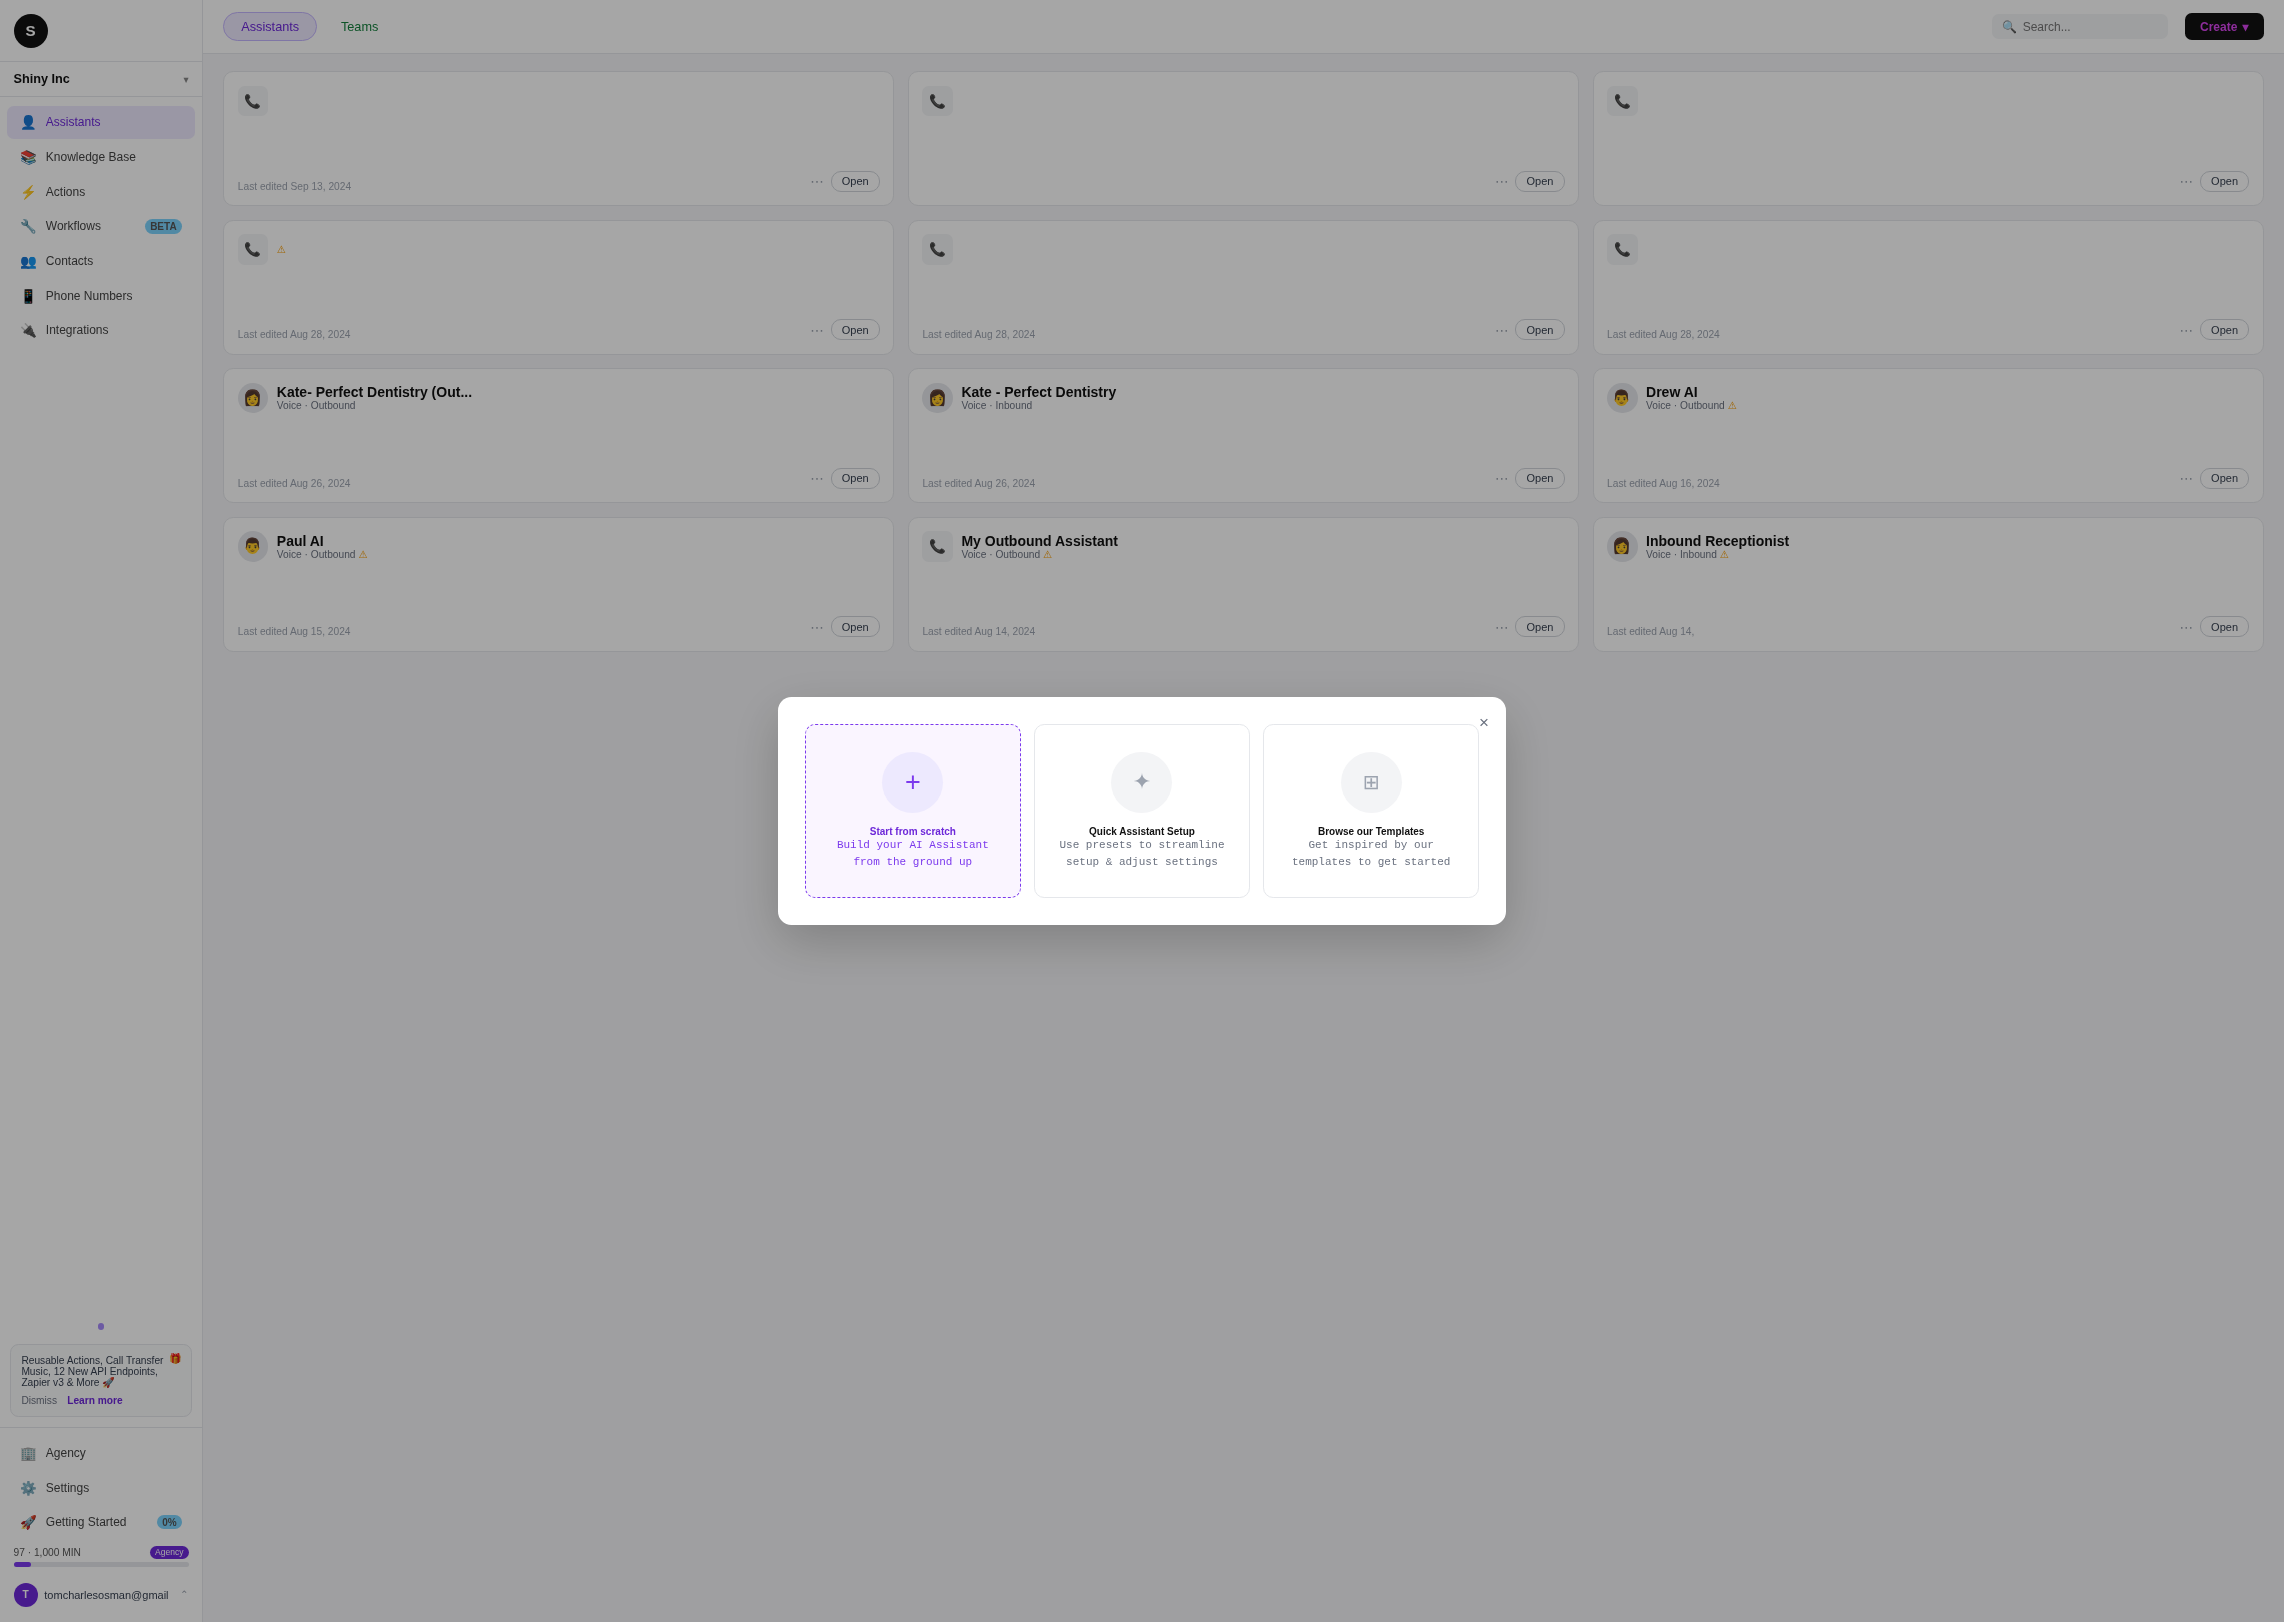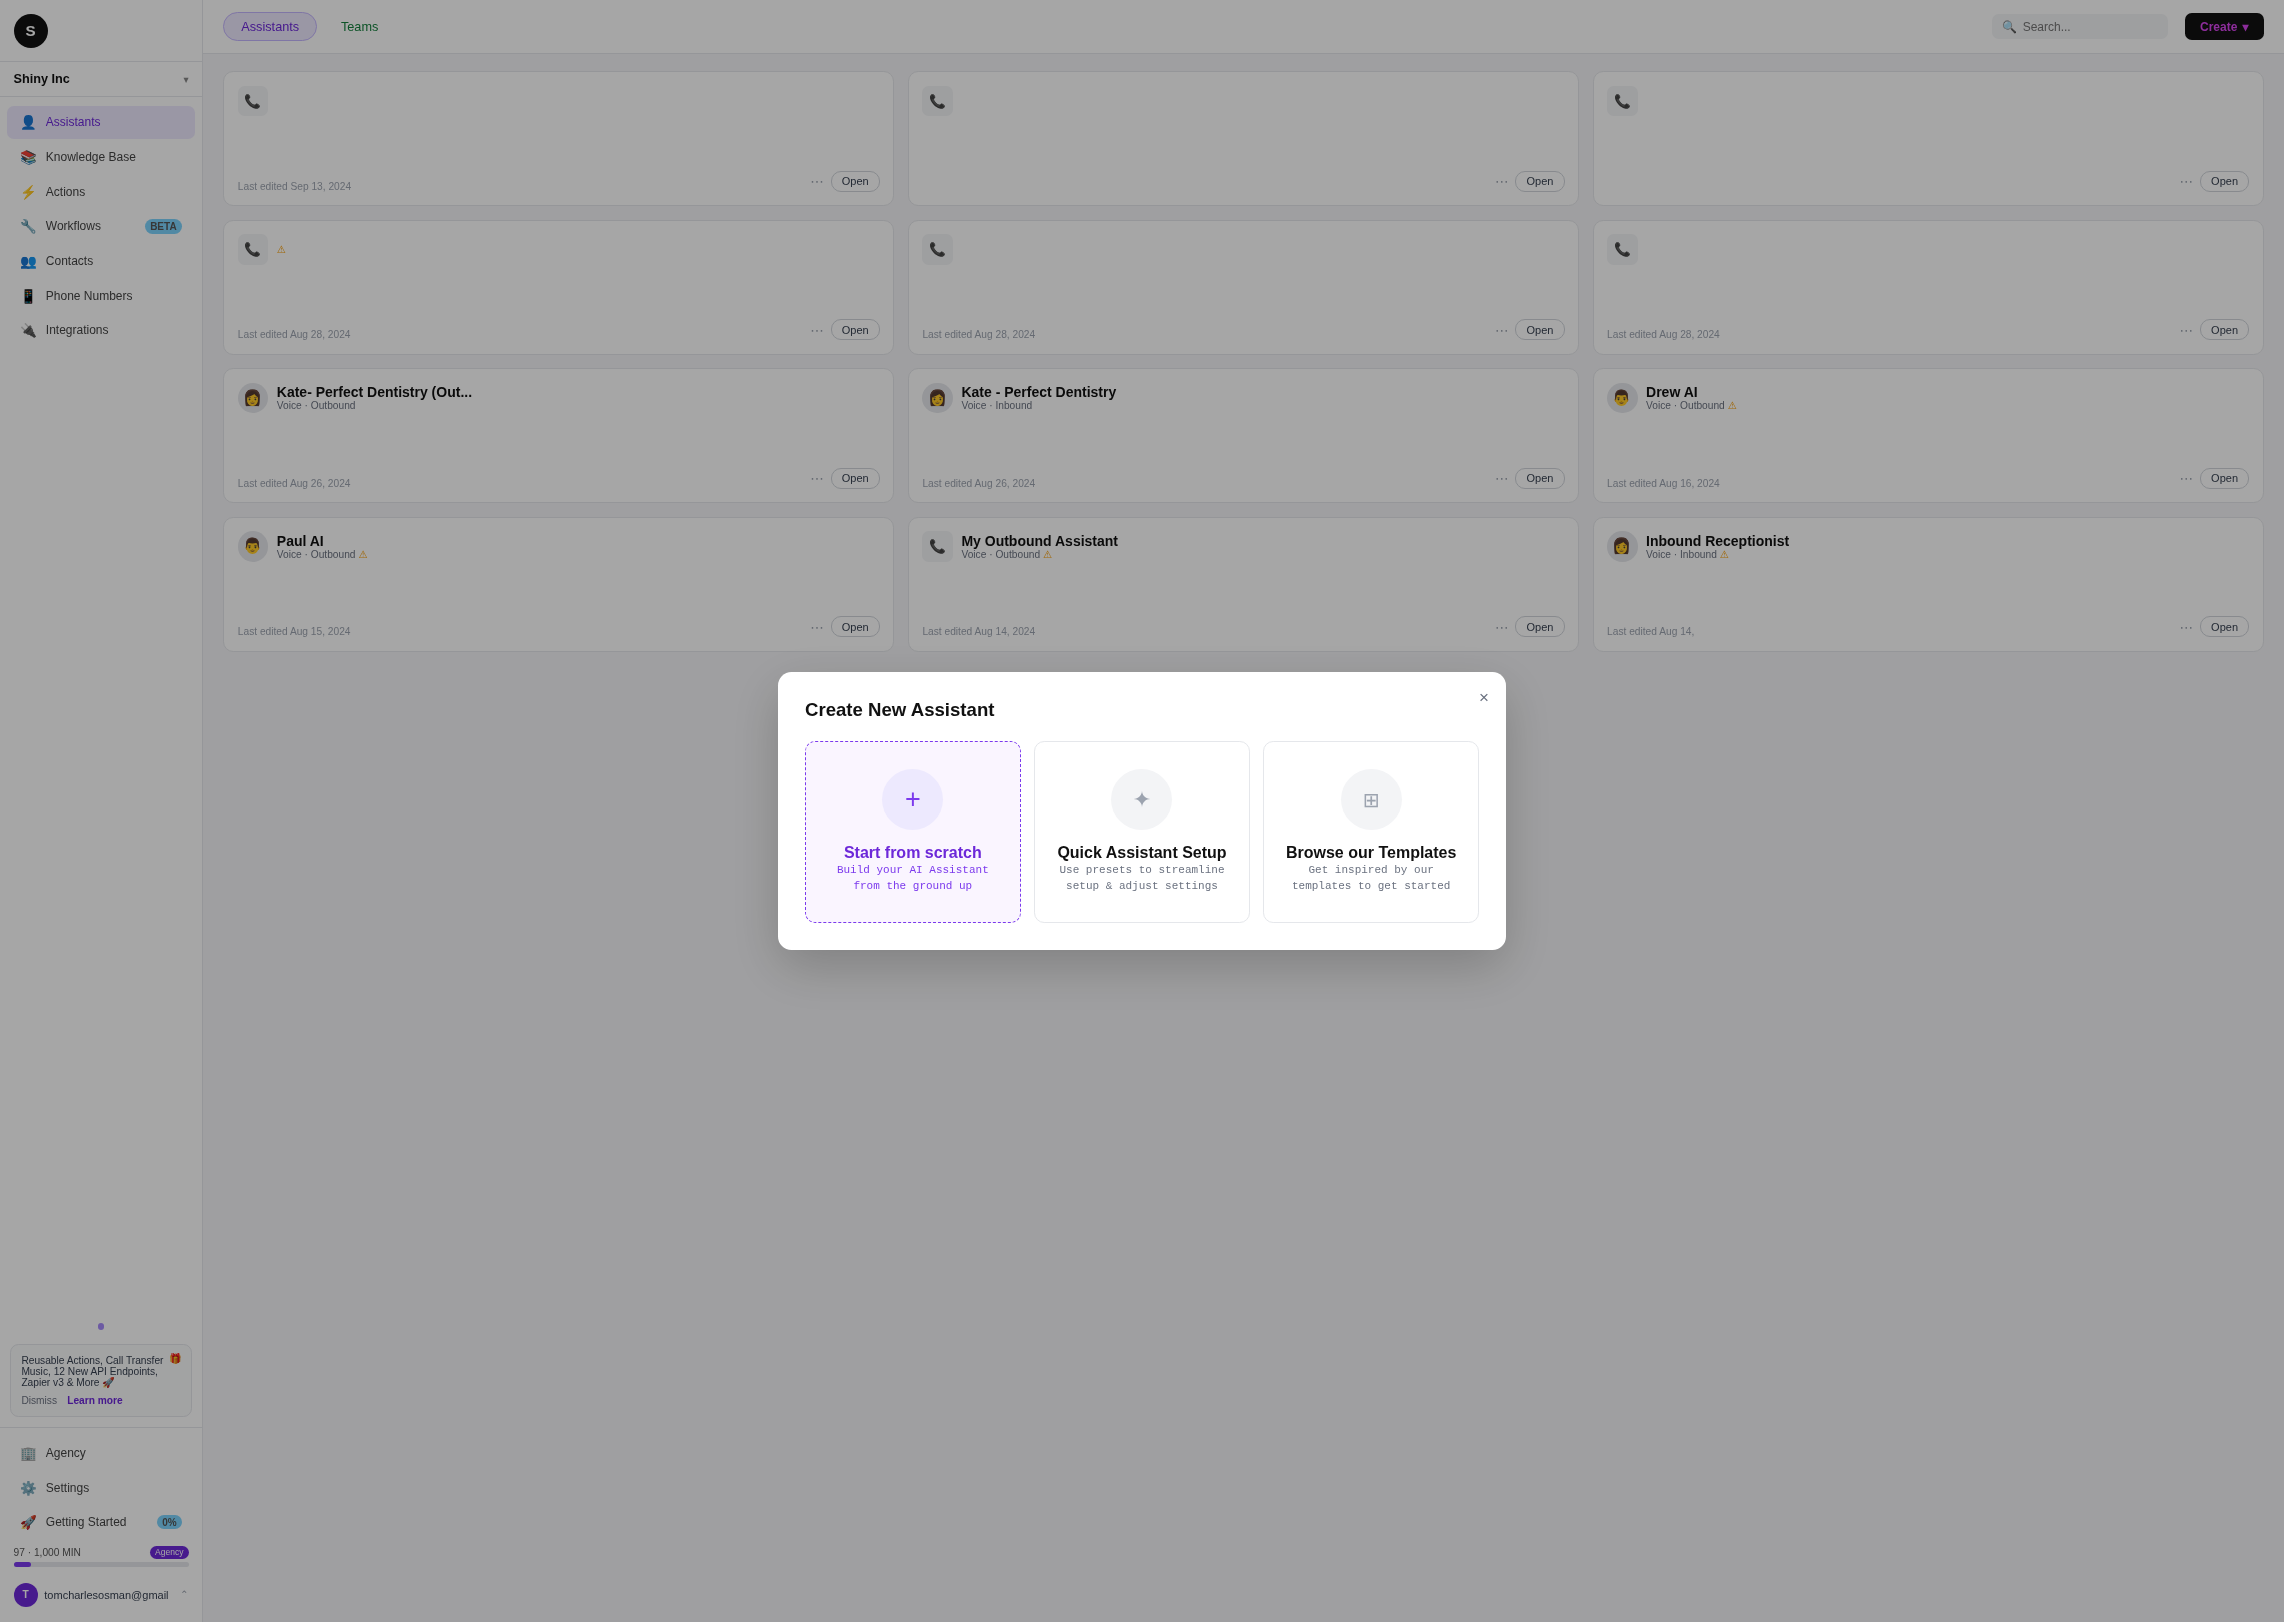--- a/index.html
+++ b/index.html
@@ -289,21 +289,21 @@
       border-radius: 50%;
       background: #f3f4f6;
       display: flex; align-items: center; justify-content: center;
       font-size: 24px;
     }
     .modal-option.selected .modal-option-icon {
       background: #ede9fe;
       color: #7c3aed;
     }
     .modal-option-title {
-      font-size: 16px;
+      font-size: 10px;
       font-weight: 700;
       color: #111;
     }
     .modal-option.selected .modal-option-title { color: #6d28d9; }
     .modal-option-desc {
       font-size: 11px;
       color: #6b7280;
       line-height: 1.5;
       font-family: Liberation Mono, monospace;
     }
@@ -595,21 +595,20 @@
           <span class="card-menu">⋯</span>
           <button class="card-open-btn">Open</button>
         </div>
       </div>
     </div>
   </div>
 </div>
 
 <div class="overlay">
   <div class="modal">
-    <div class="modal-title">Create New Assistant</div>
     <button class="modal-close">×</button>
 
     <div class="modal-options">
 
       <div class="modal-option selected">
         <div class="modal-option-icon" style="font-size:27px; font-weight:300; color:#7c3aed;">+</div>
         <div>
           <div class="modal-option-title">Start from scratch</div>
           <div class="modal-option-desc">Build your AI Assistant from the ground up</div>
         </div>

